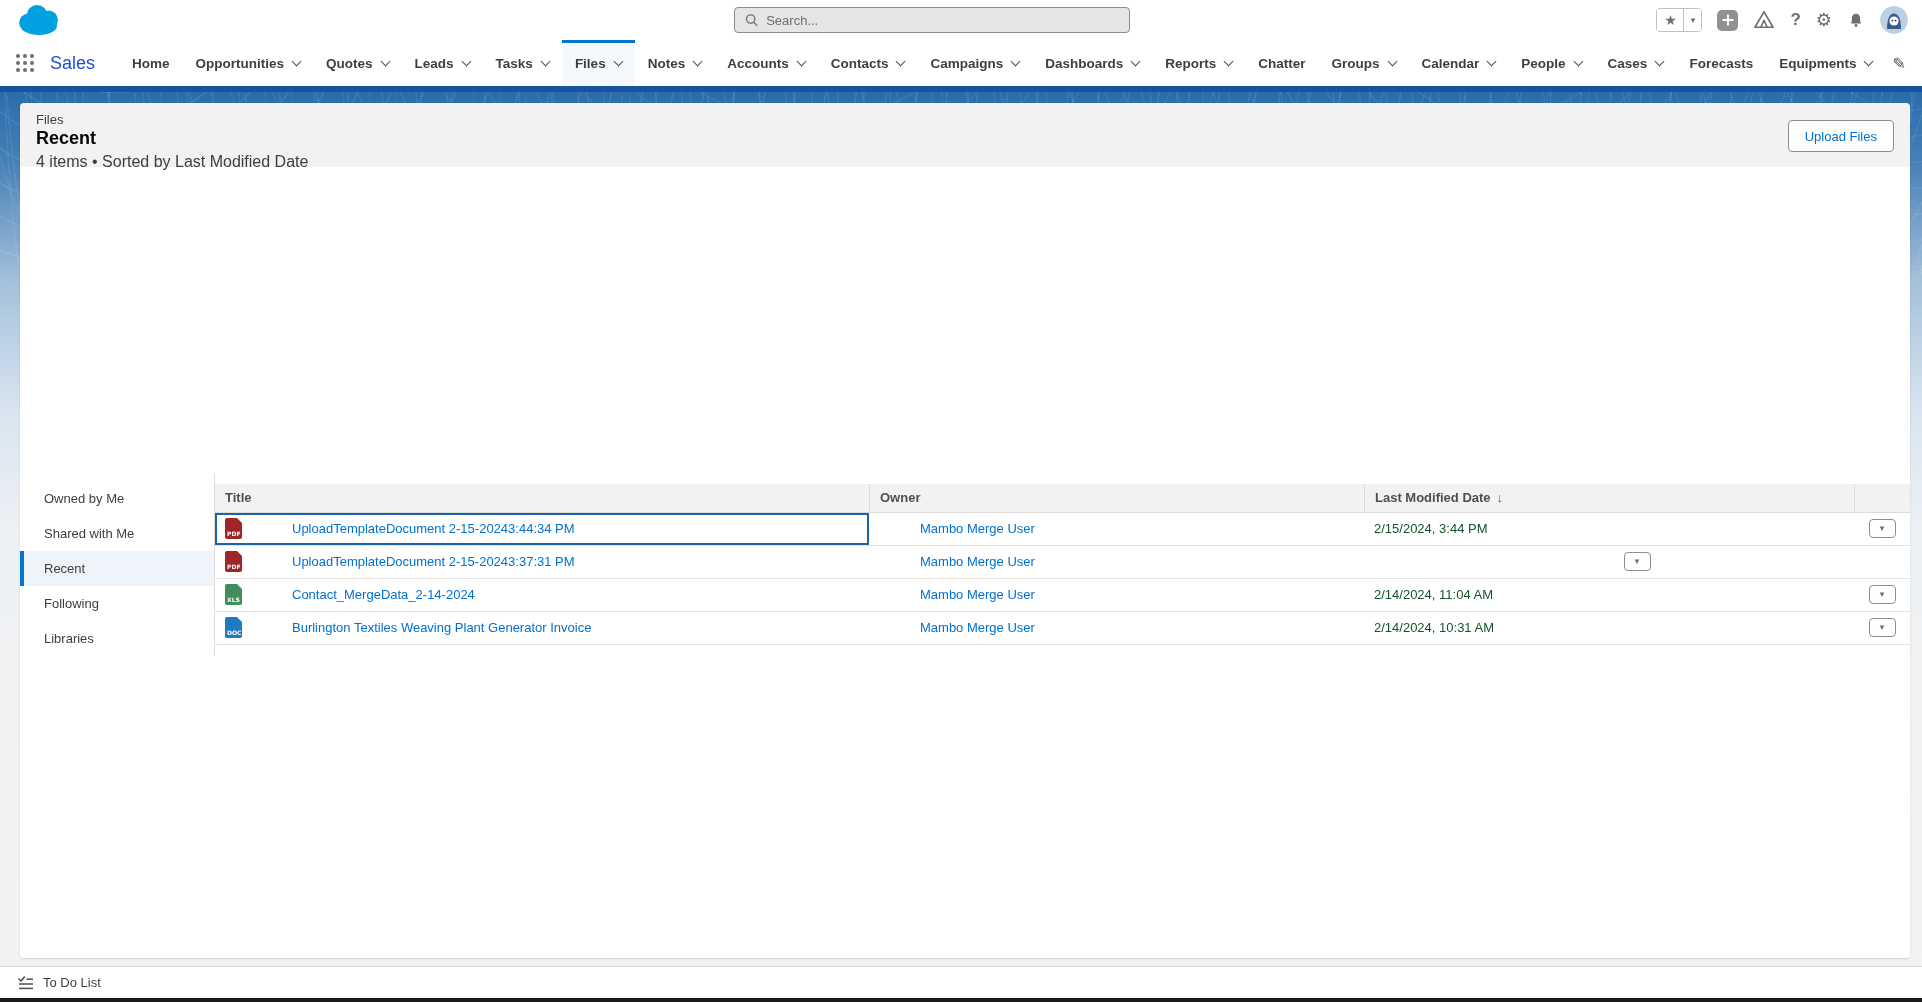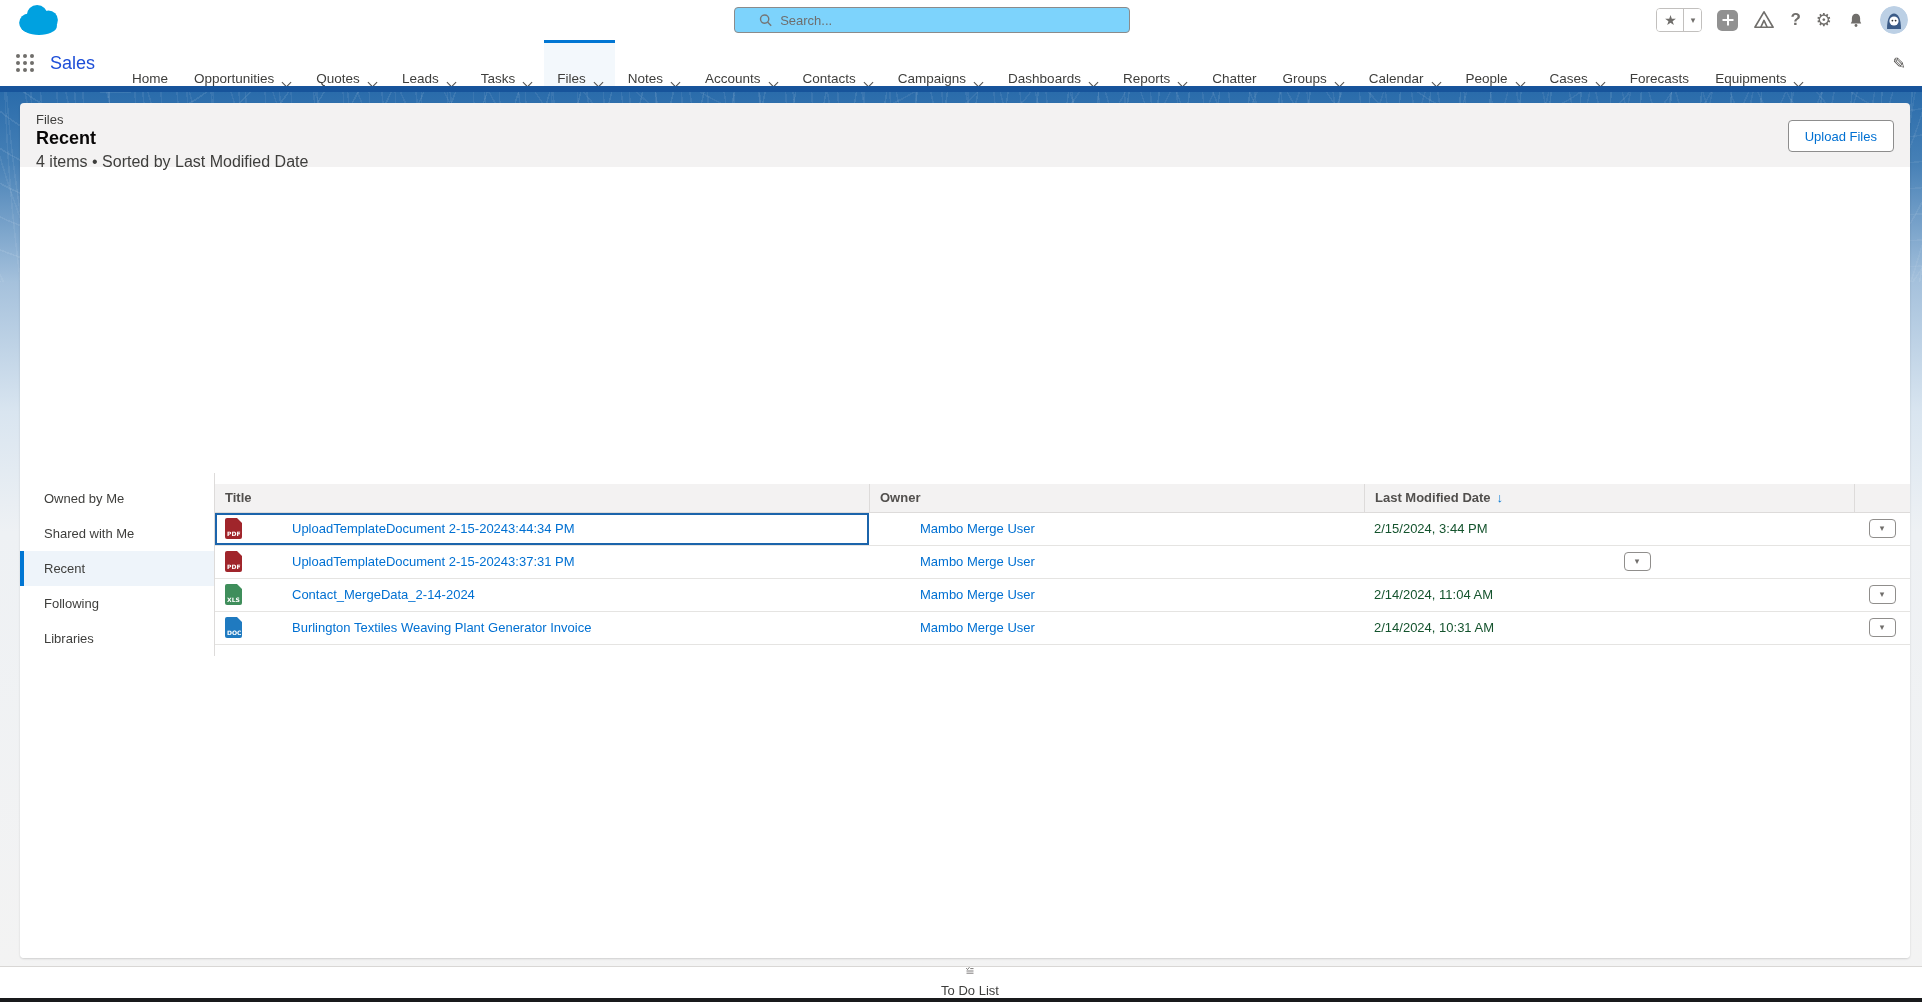--- a/index.html
+++ b/index.html
@@ -2,22 +2,22 @@
 <html><head>
 <meta charset="utf-8">
 <style>
   * { box-sizing: border-box; margin: 0; padding: 0; }
   html,body { width:1922px; height:1002px; overflow:hidden; }
   body { font-family:"Liberation Sans", sans-serif; background:#fff; position:relative; }
 
   
   .gheader { position:absolute; left:0; top:0; width:1922px; height:40px; background:#fff; }
   .sf-logo { position:absolute; left:14px; top:3px; width:50px; height:34px; }
-  .search-box { position:absolute; left:734px; top:7px; width:396px; height:26px; background:#7dd3fc;
-    border:1px solid #8b8b8b; border-radius:4px; display:flex; align-items:center; padding:0 24px; gap:8px; }
+  .search-box { position:absolute; left:734px; top:7px; width:396px; height:26px; background:#e5e5e5;
+    border:1px solid #8b8b8b; border-radius:4px; display:flex; align-items:center; padding:0 10px; gap:8px; }
   .search-box input { border:none; outline:none; font-size:13px; color:#333; width:100%;
     font-family:"Liberation Sans", sans-serif; background:transparent; }
   .search-box input::placeholder { color:#6e6e6e; }
   .gh-actions { position:absolute; right:14px; top:0; height:40px; display:flex; align-items:center; gap:15px; }
   .fav-group { display:flex; border:1px solid #c2c0be; border-radius:4px; overflow:hidden; height:24px; }
   .fav-btn, .fav-dd { background:#fff; border:none; display:flex; align-items:center; justify-content:center;
     color:#706e6b; cursor:pointer; }
   .fav-btn { width:27px; font-size:14px; border-right:1px solid #c2c0be; }
   .fav-dd { width:17px; font-size:9px; }
   .plus-box { width:21px; height:21px; background:#919191; border-radius:5px; position:relative; cursor:pointer; }
@@ -30,21 +30,21 @@
   .avatar { width:28px; height:28px; border-radius:50%; overflow:hidden; cursor:pointer; }
 
   
   .navbar { position:absolute; left:0; top:40px; width:1922px; height:46px; background:#fff;
     display:flex; align-items:stretch; }
   .waffle { display:grid; grid-template-columns:repeat(3,4px); grid-gap:3px; align-self:center;
     margin-left:16px; cursor:pointer; }
   .waffle i { width:4px; height:4px; border-radius:50%; background:#706e6b; }
   .app-name { align-self:center; font-size:18px; color:#1d4ed8; margin:0 24px 0 16px; }
   .tab-strip { display:flex; align-items:stretch; flex:1; }
-  .tab { display:flex; align-items:flex-end; padding:0 13px; cursor:pointer; font-size:13.5px; color:#3e3e3c; position:relative; }
+  .tab { display:flex; align-items:center; padding:0 13px; cursor:pointer; font-size:13.5px; color:#3e3e3c; position:relative;font-weight:bold; }
   .tab.active { background:#f3f8fc; box-shadow:inset 0 3px 0 #0176d3; }
   .chev { width:7px; height:7px; border-right:1.5px solid #514f4d; border-bottom:1.5px solid #514f4d;
     transform:rotate(45deg); margin-left:9px; margin-top:-4px; }
   .nav-pencil { align-self:center; margin-left:auto; margin-right:16px; font-size:16px; color:#514f4d; cursor:pointer; }
 
   
   .blue-strip { position:absolute; left:0; top:86px; width:1922px; height:6px; background:#17549b; }
   .content { position:absolute; left:0; top:92px; width:1922px; height:874px;
     background:linear-gradient(180deg,#2a6cab 0px,#4680b6 70px,#a5c1dc 190px,#d9e5f0 320px,#eef1f4 440px,#f3f3f3 100%); }
   .content .texture { position:absolute; left:0; top:0; width:100%; height:190px; opacity:.55;
@@ -95,21 +95,21 @@
   .doctype .ear { position:absolute; top:0; right:0; width:0; height:0; border-style:solid;
     border-width:0 5px 5px 0; border-color:transparent #fff transparent transparent; }
   .dt-label { position:absolute; left:2px; bottom:2px; font-size:6px; font-weight:bold; color:#fff;
     font-family:"DejaVu Sans", sans-serif; font-style:normal; }
   .row-menu { width:27px; height:19px; background:#fff; border:1px solid #908e8c; border-radius:4px;
     display:flex; align-items:center; justify-content:center; cursor:pointer; }
   .row-menu .caret { color:#706e6b; font-size:9px; line-height:1; }
 
   
   .todo-bar { position:absolute; left:0; bottom:4px; width:1922px; height:32px; background:#fff;
-    border-top:1px solid #d9d7d5; display:flex; align-items:center; padding-left:18px; gap:9px;flex-direction:column; }
+    border-top:1px solid #d9d7d5; display:flex; align-items:center; padding-left:18px; gap:9px; }
   .todo-label { font-size:13px; color:#3e3e3c; }
   .bottom-strip { position:absolute; left:0; bottom:0; width:1922px; height:4px; background:#191a1c; }
 </style>
 </head>
 <body>
 
 <div class="gheader">
   <svg class="sf-logo" viewBox="0 0 52 36">
     <circle cx="15" cy="21" r="10" fill="#00a1e0"></circle>
     <circle cx="24" cy="13" r="11" fill="#00a1e0"></circle>

